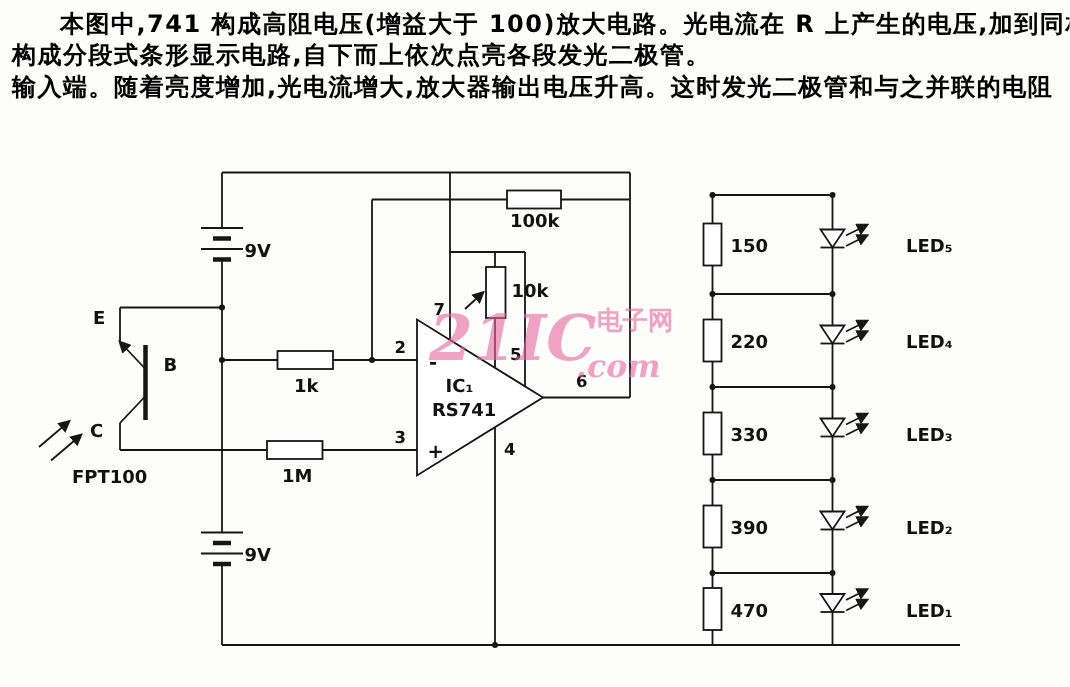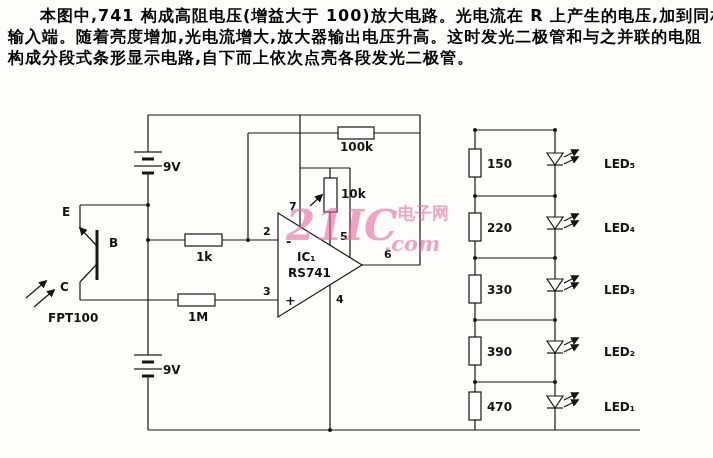--- a/index.html
+++ b/index.html
@@ -24,22 +24,22 @@
   .dot{fill:#161616;stroke:none;}
   .wm-big{font:italic 700 42px "DejaVu Serif",serif;fill:#e8679f;}
   .wm-mid{font:700 17px "DejaVu Sans",sans-serif;fill:#e8679f;}
   .wm-com{font:italic 700 21px "DejaVu Serif",serif;fill:#e8679f;}
 </style>
 </head>
 <body>
 
 <div class="description">
   <span class="desc-line first">本图中,741 构成高阻电压(增益大于 100)放大电路。光电流在 R 上产生的电压,加到同相</span>
+  <span class="desc-line">构成分段式条形显示电路,自下而上依次点亮各段发光二极管。</span>
   <span class="desc-line">输入端。随着亮度增加,光电流增大,放大器输出电压升高。这时发光二极管和与之并联的电阻</span>
-  <span class="desc-line">构成分段式条形显示电路,自下而上依次点亮各段发光二极管。</span>
 </div>
 
 <svg class="circuit" width="713" height="458" viewBox="0 0 713 458">
   <defs>
     <marker id="arr" viewBox="0 0 10 10" refX="8" refY="5" markerWidth="7" markerHeight="7" orient="auto-start-reverse">
       <path d="M0,0 L10,5 L0,10 z" fill="#161616"></path>
     </marker>
   </defs>
 
   <g class="w">

